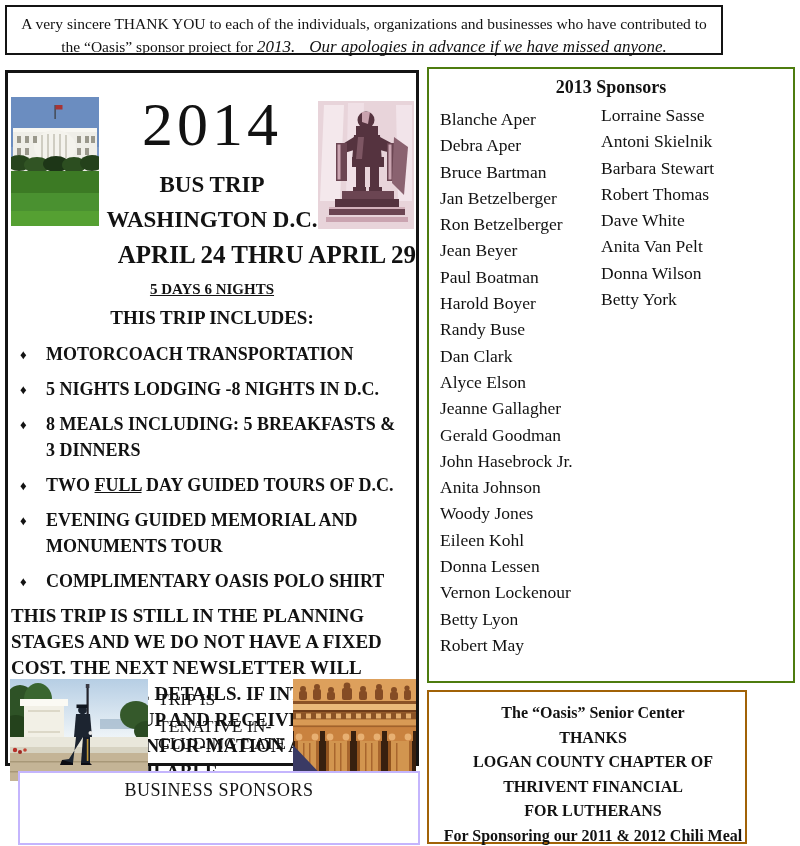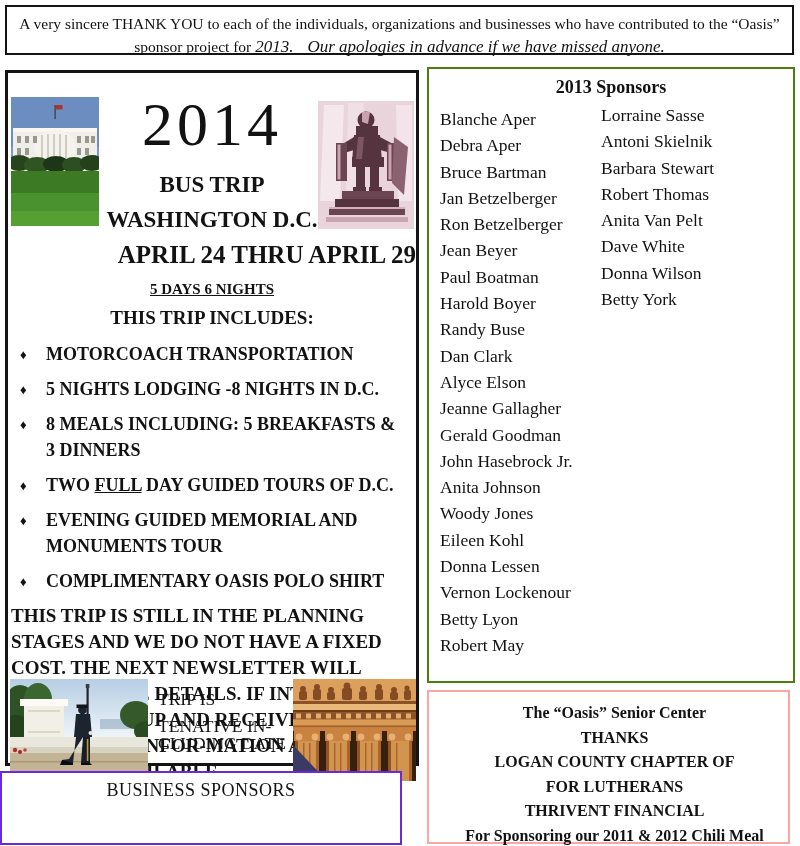--- a/index.html
+++ b/index.html
@@ -4,21 +4,21 @@
 <style>
   html,body{margin:0;padding:0;}
   body{
     width:800px;height:846px;position:relative;background:#fff;
     font-family:"Liberation Serif","DejaVu Serif",serif;color:#121212;
     overflow:hidden;
   }
   .box{position:absolute;box-sizing:border-box;background:#fff;}
 
   
-  .banner{left:5px;top:5px;width:789px;height:50px;border:2px solid #141414;
+  .banner{left:5px;top:5px;width:718px;height:50px;border:2px solid #141414;
     text-align:center;font-size:15.5px;line-height:1.45;padding:6px 10px 0 10px;}
   .banner .it{font-style:italic;font-size:17px;}
   .banner .it-gap{margin-left:14px;}
 
   
   .trip-box{left:5px;top:70px;width:414px;height:696px;border:3px solid #141414;}
   .trip-inner{position:relative;width:100%;height:100%;}
   .img-abs{position:absolute;display:block;}
   .wh-img{left:3px;top:4px;}
   .lincoln-img{right:2px;top:8px;}
@@ -37,32 +37,32 @@
   .t-bullets li{position:relative;font-size:18px;font-weight:bold;line-height:26px;margin-bottom:9px;}
   .bullet-glyph{position:absolute;left:-26px;top:1px;font-size:13px;}
   .u-word{text-decoration:underline;}
 
   .t-note{margin-top:3px;padding:0 6px 0 3px;font-size:19px;font-weight:bold;line-height:26px;text-align:left;}
 
   .tentative{position:absolute;left:150px;top:598px;width:136px;font-size:17.5px;line-height:17.5px;}
   .tentative .tl1{margin-bottom:9px;}
 
   
-  .business-box{left:0;top:771px;width:402px;height:74px;border:2px solid #6d28d9;}
+  .business-box{left:18px;top:771px;width:402px;height:74px;border:2px solid #c4b5fd;}
   .business-title{text-align:center;font-size:18px;margin-top:7px;letter-spacing:.5px;}
 
   
   .sponsors-box{left:427px;top:67px;width:368px;height:616px;border:2px solid #4d7c0f;}
   .sponsors-title{text-align:center;font-weight:bold;font-size:18px;margin-top:8px;}
   .sp-col{position:absolute;font-size:17.5px;line-height:26.3px;white-space:nowrap;}
   .sp-col1{left:11px;top:37px;}
   .sp-col2{left:172px;top:33px;}
 
   
-  .thanks-box{left:427px;top:690px;width:363px;height:154px;border:2px solid #fca5a5;
+  .thanks-box{left:427px;top:690px;width:320px;height:154px;border:2px solid #a16207;
     text-align:center;font-weight:bold;padding-top:9px;padding-left:12px;}
   .thanks-box > div > div{font-size:16px;line-height:24.6px;}
 </style>
 </head>
 <body>
 
 <div class="box banner">
   <span>A very sincere THANK YOU to each of the individuals, organizations and businesses who have contributed to the “Oasis” sponsor project for </span><span class="it">2013.</span><span class="it it-gap">Our apologies in advance if we have missed anyone.</span>
 </div>
 
@@ -344,29 +344,29 @@
       <div>Donna Lessen</div>
       <div>Vernon Lockenour</div>
       <div>Betty Lyon</div>
       <div>Robert May</div>
     </div>
   <div class="sp-col sp-col2">
       <div>Lorraine Sasse</div>
       <div>Antoni Skielnik</div>
       <div>Barbara Stewart</div>
       <div>Robert Thomas</div>
+      <div>Dave White</div>
       <div>Anita Van Pelt</div>
-      <div>Dave White</div>
       <div>Donna Wilson</div>
       <div>Betty York</div>
     </div>
 </div>
 
 <div class="box thanks-box">
   <div>
       <div>The “Oasis” Senior Center</div>
       <div>THANKS</div>
       <div>LOGAN COUNTY CHAPTER OF</div>
+      <div>THRIVENT FINANCIAL</div>
       <div>FOR LUTHERANS</div>
-      <div>THRIVENT FINANCIAL</div>
       <div>For Sponsoring our 2011 &amp; 2012 Chili Meal</div>
     </div>
 </div>
 
 </body></html>

